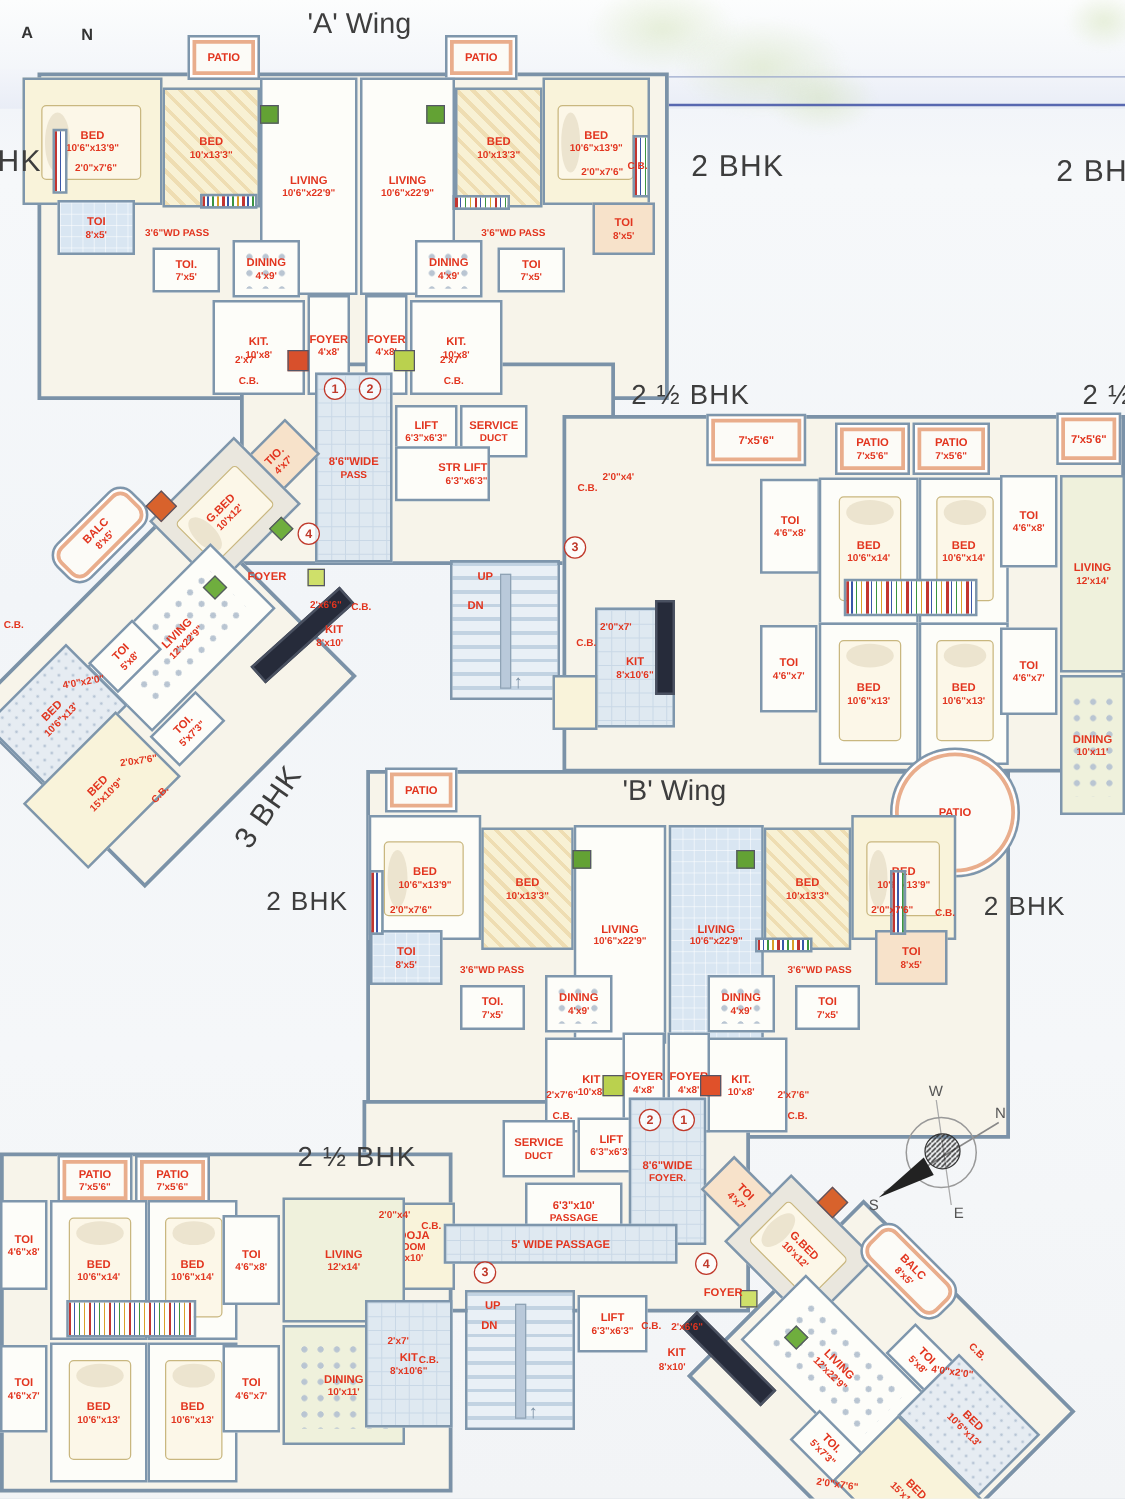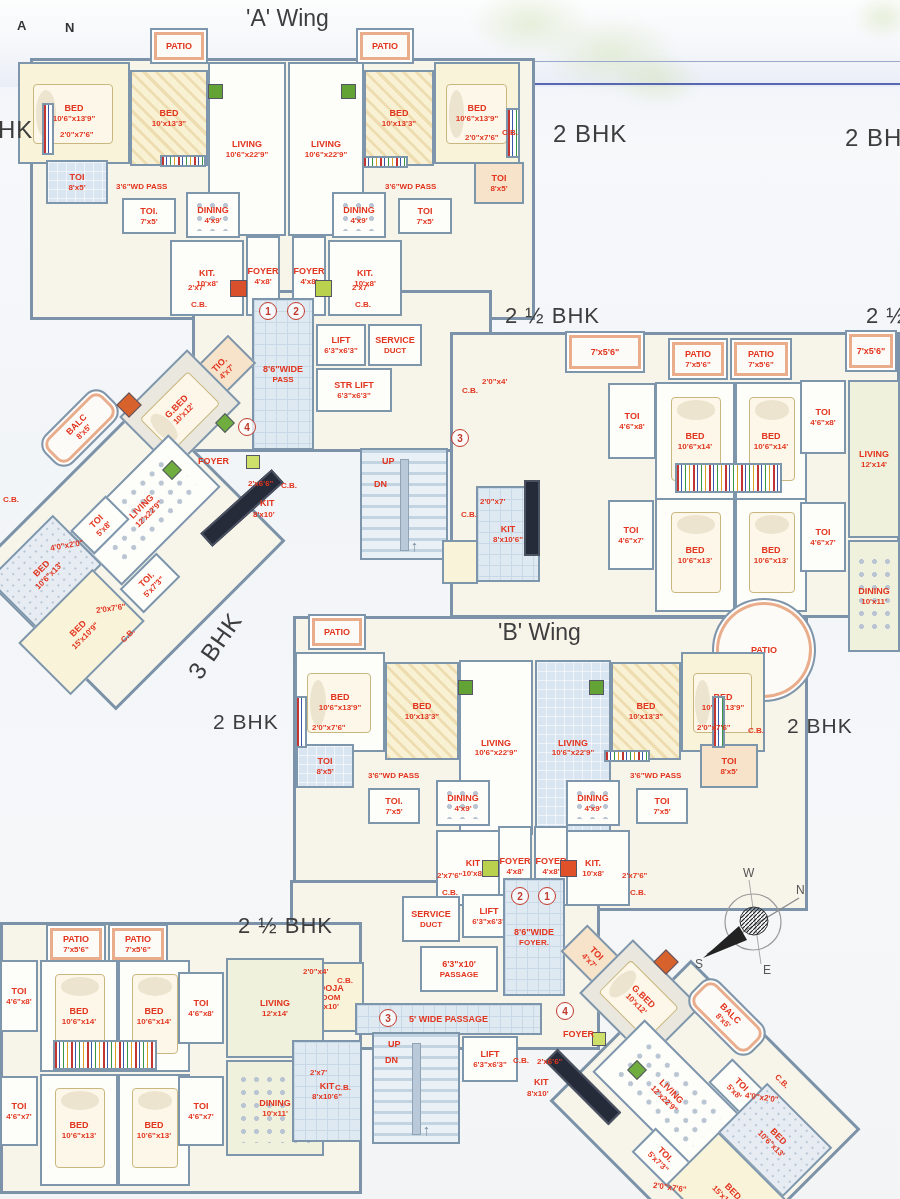--- a/index.html
+++ b/index.html
@@ -170,21 +170,21 @@
       <span class="rd">PASS</span>
     </div>
     <div class="room white" style="left: 316px; top: 324px; width: 50px; height: 42px;">
       <span class="rn">LIFT</span>
       <span class="rd">6'3"x6'3"</span>
     </div>
     <div class="room white" style="left: 368px; top: 324px; width: 54px; height: 42px;">
       <span class="rn">SERVICE</span>
       <span class="rd">DUCT</span>
     </div>
-    <div class="room white" style="left: 316px; top: 368px; width: 76px; height: 44px;">
+    <div class="room white" style="left: 316px; top: 357px; width: 76px; height: 44px; align-items: flex-end;">
       <span class="rn">STR LIFT</span>
       <span class="rd">6'3"x6'3"</span>
     </div>
     <div class="room peach" style="left: 196px; top: 348px; width: 54px; height: 40px; transform: rotate(-45deg);">
       <span class="rn">TIO.</span>
       <span class="rd">4'x7'</span>
     </div>
     <div class="room gray" style="left: 132px; top: 372px; width: 96px; height: 76px; transform: rotate(-45deg);">
       <div class="bedh"></div>
       <span class="rn">G.BED</span>
@@ -375,21 +375,21 @@
     </div>
     <div class="room peach" style="left: 566px; top: 938px; width: 54px; height: 38px; transform: rotate(45deg);">
       <span class="rn">TOI</span>
       <span class="rd">4'x7'</span>
     </div>
     <div class="room cream" style="left: 292px; top: 962px; width: 72px; height: 70px;">
       <span class="rn">POOJA</span>
       <span class="rd">ROOM</span>
       <span class="rd">7'x10'</span>
     </div>
-    <div class="room tile" style="left: 355px; top: 1003px; width: 187px; height: 32px;">
+    <div class="room tile" style="left: 355px; top: 979px; width: 187px; height: 32px;">
       <span class="rn">5' WIDE PASSAGE</span>
     </div>
     <div class="room stair" style="left: 372px; top: 1032px; width: 88px; height: 112px;"></div>
     <div class="room white" style="left: 462px; top: 1036px; width: 56px; height: 46px;">
       <span class="rn">LIFT</span>
       <span class="rd">6'3"x6'3"</span>
     </div>
     <div class="room dark" style="left: 538px; top: 1078px; width: 90px; height: 18px; transform: rotate(45deg);"></div>
     <div class="room gray" style="left: 592px; top: 962px; width: 96px; height: 76px; transform: rotate(45deg);">
       <div class="bedh"></div>

